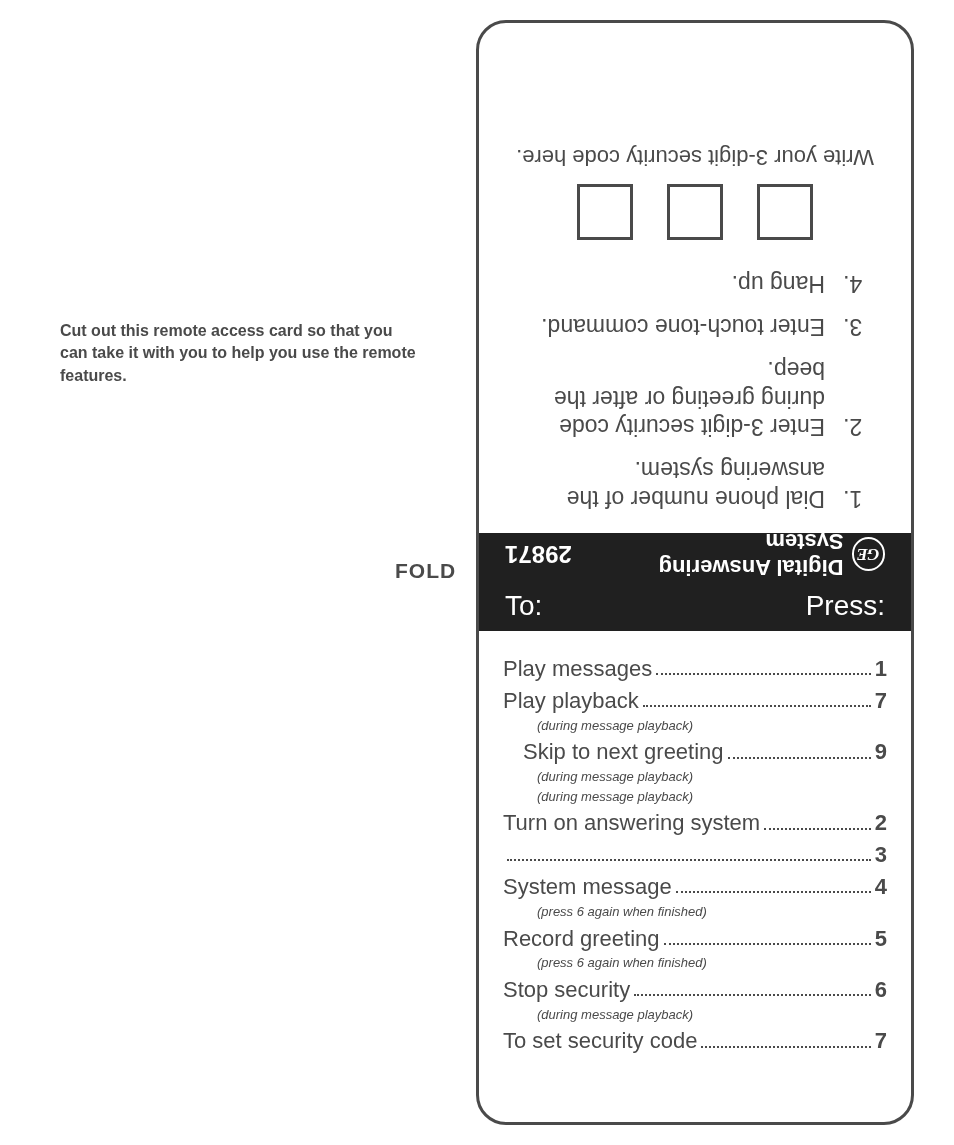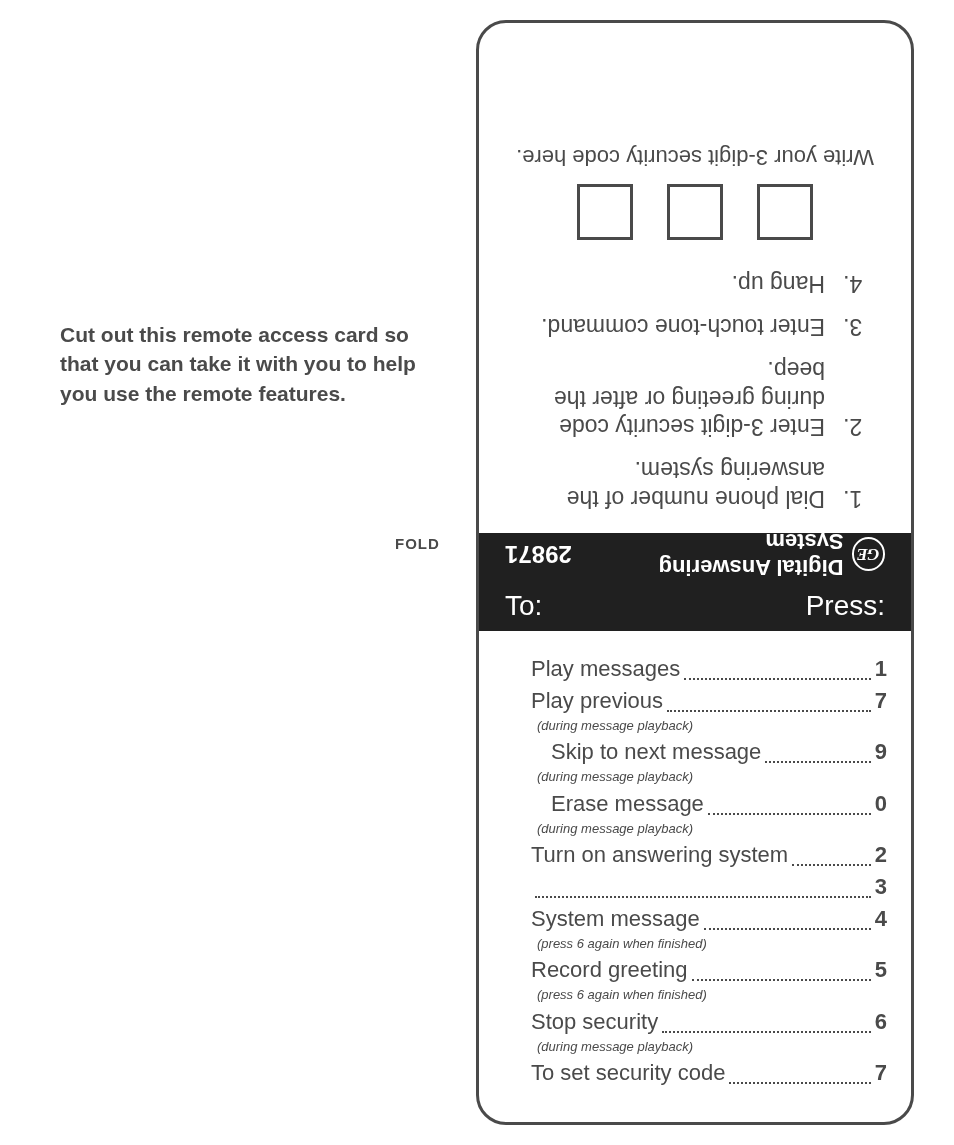--- a/index.html
+++ b/index.html
@@ -5,29 +5,29 @@
   * { box-sizing: border-box; margin: 0; padding: 0; }
   html, body { width: 954px; height: 1145px; background: #fff; font-family: Arial, Helvetica, sans-serif; color: #4a4a4a; }
   .page { position: relative; width: 954px; height: 1145px; }
 
   .left-text {
     position: absolute;
     left: 60px;
     top: 320px;
     width: 360px;
     font-weight: bold;
+    font-size: 16px;
+    line-height: 1.4;
+  }
+
+  .fold {
+    position: absolute;
+    left: 395px;
+    top: 559px;
     font-size: 21px;
-    line-height: 1.4;
-  }
-
-  .fold {
-    position: absolute;
-    left: 395px;
-    top: 535px;
-    font-size: 15px;
     font-weight: bold;
     letter-spacing: 1px;
   }
 
   .card {
     position: absolute;
     left: 476px;
     top: 20px;
     width: 438px;
     height: 1105px;
@@ -125,24 +125,23 @@
   .card-bottom {
     position: absolute;
     left: 0; top: 610px;
     width: 100%;
     padding: 20px 24px 0 24px;
     font-size: 22px;
   }
 
   .cmd-row {
     display: flex;
-    align-items: flex-end;
+    align-items: center;
     white-space: nowrap;
     line-height: 1.45;
-    margin-left: 28px;
   }
   .cmd-row.sub { padding-left: 20px; }
   .cmd-label { }
   .dots {
     flex: 1;
     border-bottom: 2px dotted #4a4a4a;
     margin: 0 4px 5px 4px;
     min-width: 10px;
     height: 0.8em;
   }
@@ -207,36 +206,31 @@
       </div>
     </div>
 
     <div class="card-bottom" id="commands">
         <div class="cmd-row">
           <span class="cmd-label">Play messages</span>
           <span class="dots"></span>
           <span class="cmd-key">1</span>
         </div>
         <div class="cmd-row">
-          <span class="cmd-label">Play previous</span>
+          <span class="cmd-label">Play playback</span>
           <span class="dots"></span>
           <span class="cmd-key">7</span>
         </div>
         <div class="note">(during message playback)</div>
         <div class="cmd-row sub">
-          <span class="cmd-label">Skip to next message</span>
+          <span class="cmd-label">Skip to next greeting</span>
           <span class="dots"></span>
           <span class="cmd-key">9</span>
         </div>
         <div class="note">(during message playback)</div>
-        <div class="cmd-row sub">
-          <span class="cmd-label">Erase message</span>
-          <span class="dots"></span>
-          <span class="cmd-key">0</span>
-        </div>
         <div class="note">(during message playback)</div>
         <div class="cmd-row">
           <span class="cmd-label">Turn on answering system</span>
           <span class="dots"></span>
           <span class="cmd-key">2</span>
         </div>
         <div class="cmd-row">
           <span class="dots"></span>
           <span class="cmd-key">3</span>
         </div>

